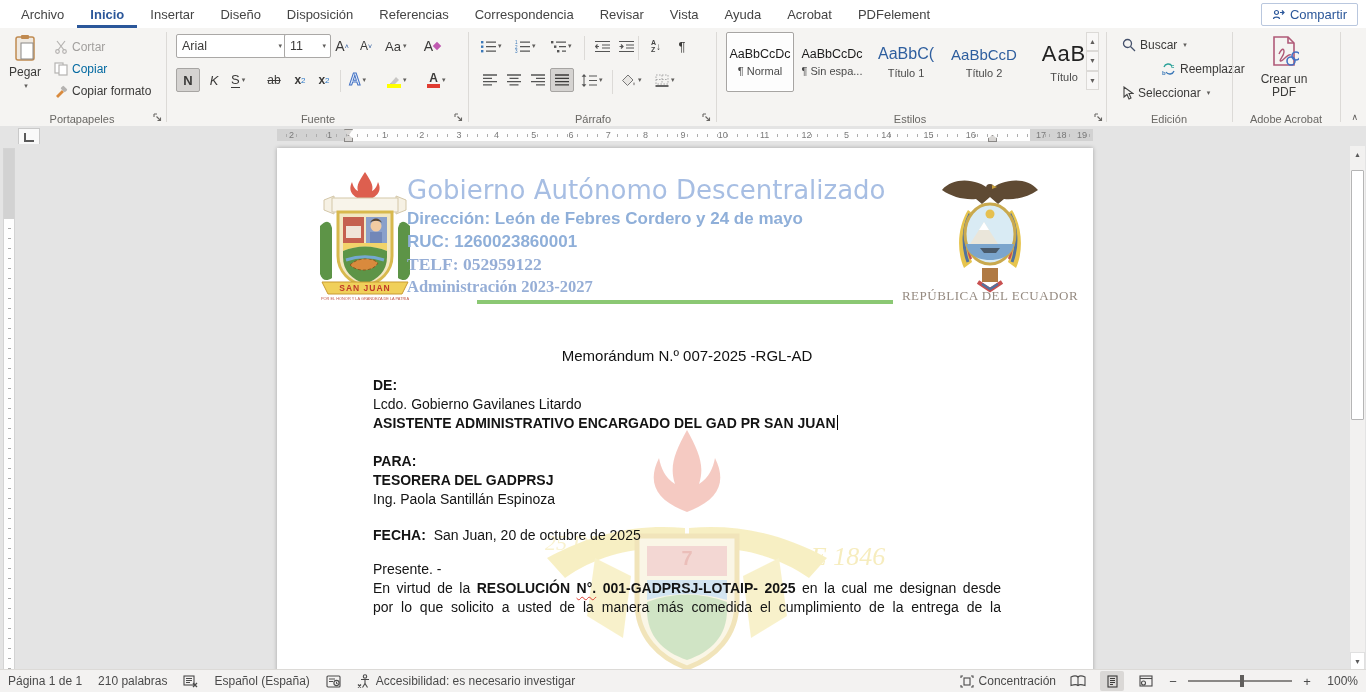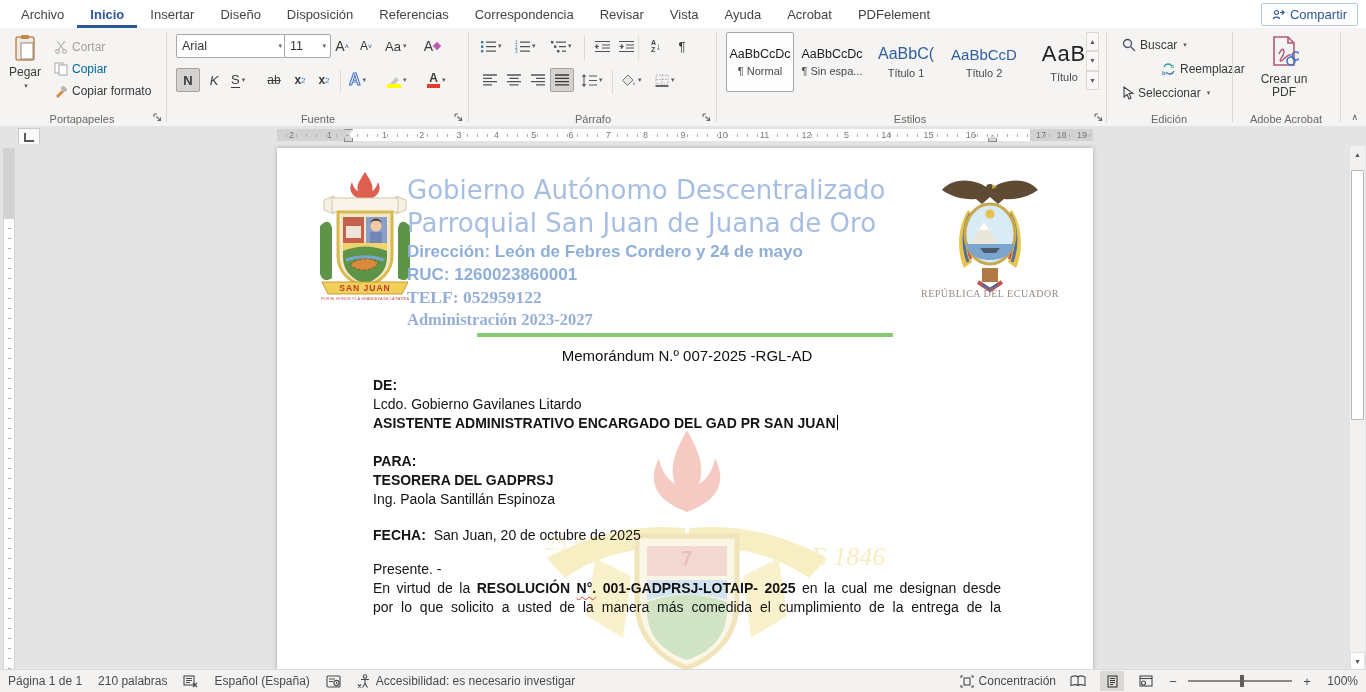--- a/index.html
+++ b/index.html
@@ -62,21 +62,21 @@
   .vruler .vmargin{position:absolute;top:0;left:0;right:0;height:70px;background:#d2d2d2}
   .page{position:absolute;left:277px;top:4px;width:816px;height:700px;background:#fff;box-shadow:0 0 4px rgba(0,0,0,.28)}
   
   .hdr-title{position:absolute;left:130px;right:130px;top:26px;text-align:left}
   .ht1{font-family:"DejaVu Sans",sans-serif;font-size:26px;line-height:33px;color:#a7bee3}
   .ht3{font-size:17px;line-height:23px;font-weight:700;color:#8fafd9}
   .ht5{font-family:"Liberation Serif",serif;font-size:17.5px;line-height:23px;font-weight:700;color:#96aed6}
   .ht6{font-family:"Liberation Serif",serif;font-size:16.5px;line-height:21px;font-weight:700;color:#96aed6}
   .greenbar{width:416px;height:4px;background:#8bc873;margin:3px auto 0}
   .ec-caption{position:absolute;left:-20px;right:-20px;top:118px;text-align:center;font-family:"Liberation Serif",serif;
-              font-size:10px;letter-spacing:.5px;color:#958a80}
+              font-size:13px;letter-spacing:.5px;color:#958a80}
   
   .memo-title{position:absolute;left:96px;width:628px;top:199px;text-align:center;font-size:15px;color:#111}
   .doc-body{position:absolute;left:96px;width:628px;top:228px;font-size:14px;line-height:19px;color:#141414}
   .ln{min-height:19px;white-space:nowrap}
   .ln.wrap{white-space:normal}
   .ln.just{white-space:normal;text-align:justify;text-align-last:justify}
   .b{font-weight:700}
   .wavy{text-decoration:underline wavy #e03c31 1px;text-underline-offset:3px}
   .caret{display:inline-block;width:1.5px;height:15px;background:#000;vertical-align:-2px;margin-left:1px}
   .mt19{margin-top:19px}.mt17{margin-top:17px}.mt15{margin-top:15px}
@@ -557,21 +557,20 @@
       <path d="M50 96 h16 v14 h-16 Z" fill="#b07a44"></path>
       <path d="M46 110 L58 118 L70 110" stroke="#c85050" stroke-width="4" fill="none"></path>
       <path d="M50 112 L58 117 L66 112" stroke="#52729e" stroke-width="2.4" fill="none"></path>
     </svg>
     <div class="abs" style="left:615px;top:140px;width:196px">
       <div class="ec-caption" style="position:static">REPÚBLICA DEL ECUADOR</div>
     </div>
 
     <div class="hdr-title">
       <div class="ht1">Gobierno Autónomo Descentralizado</div>
-      <div class="ht1">Parroquial San Juan de Juana de Oro</div>
       <div class="ht3">Dirección: León de Febres Cordero y 24 de mayo</div>
       <div class="ht3">RUC: 1260023860001</div>
       <div class="ht5">TELF: 052959122</div>
       <div class="ht6">Administración 2023-2027</div>
       <div class="greenbar"></div>
     </div>
 
     <div class="memo-title">Memorándum N.º 007-2025 -RGL-AD</div>
     <div class="doc-body">
       <div class="ln"><span class="b">DE:</span></div>

